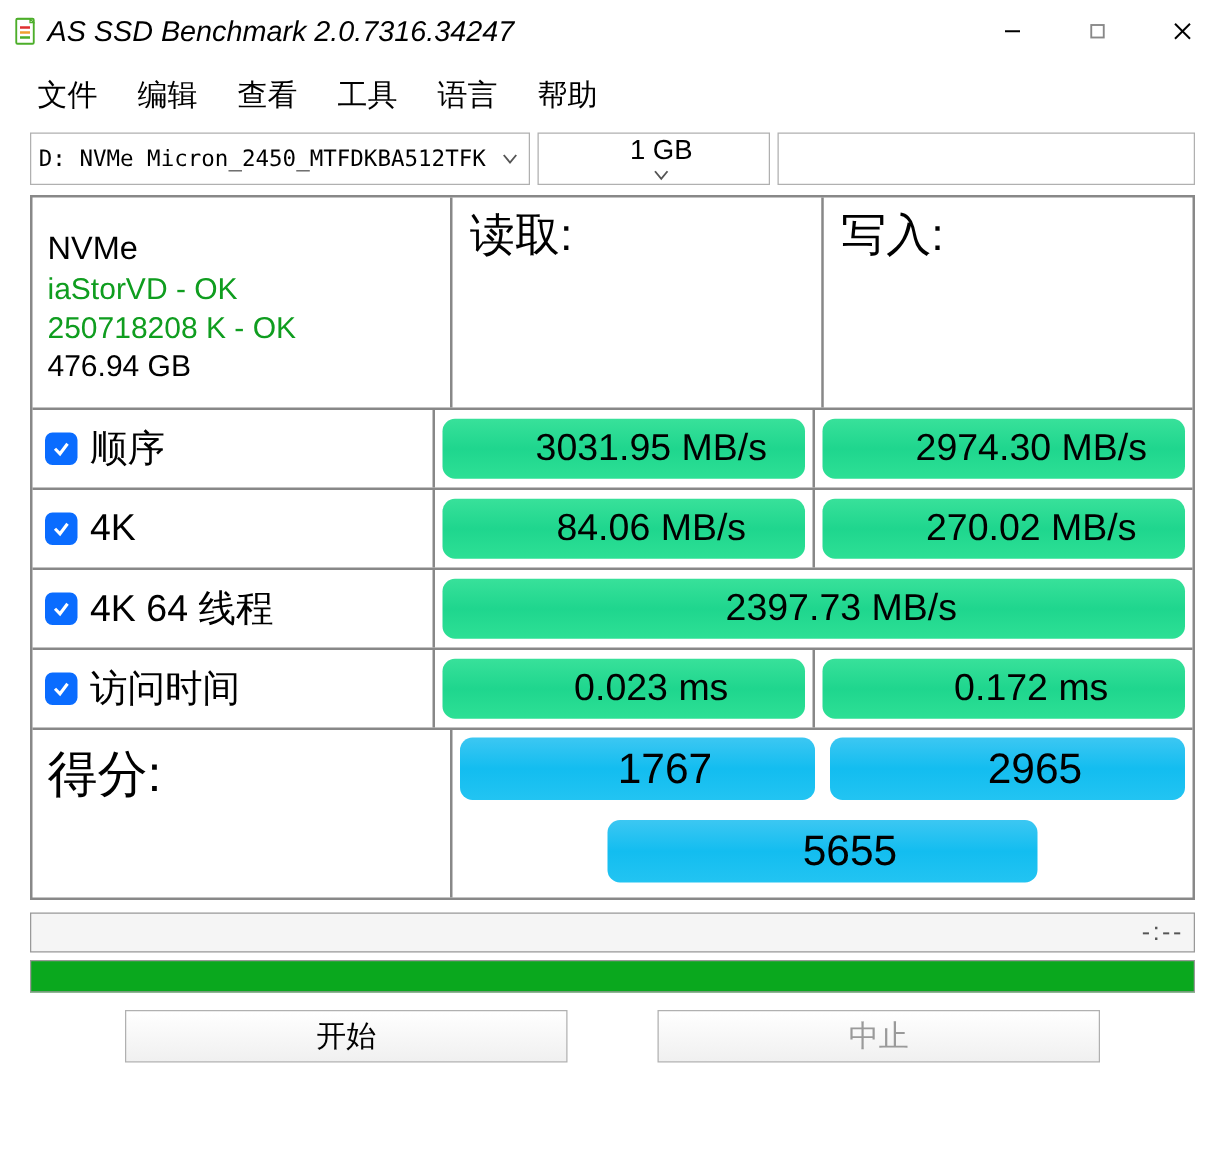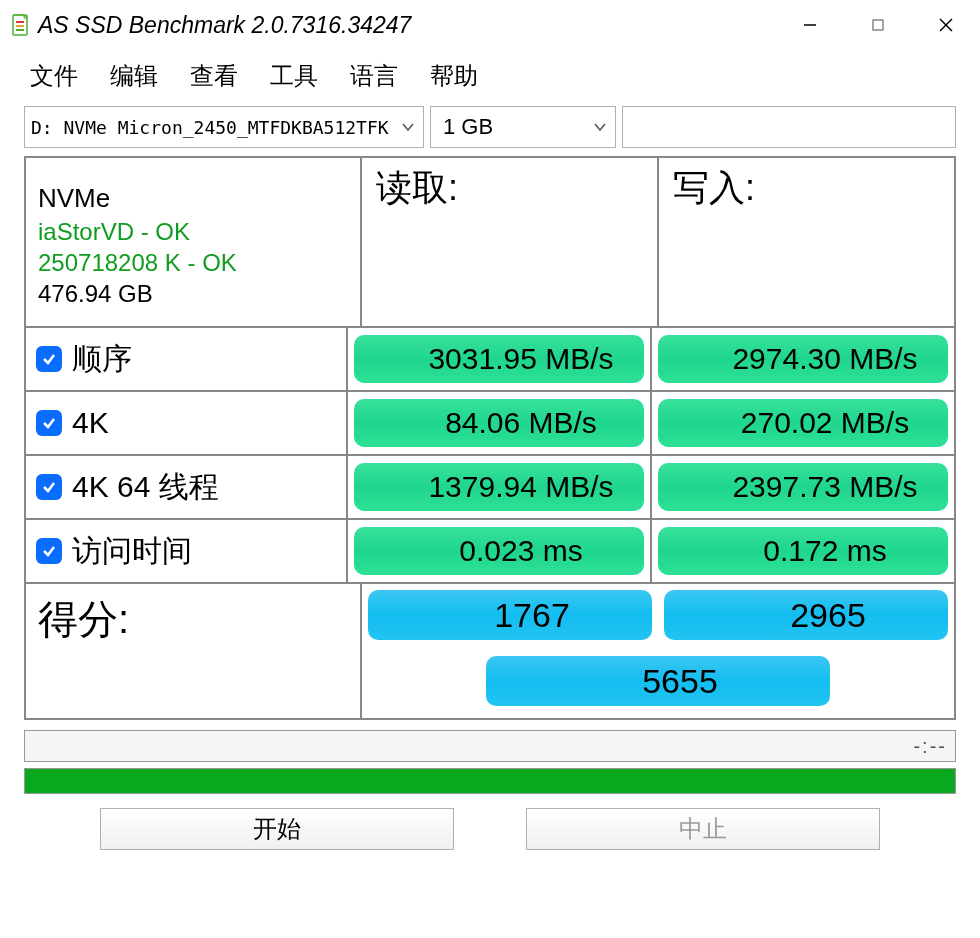--- a/index.html
+++ b/index.html
@@ -82,20 +82,21 @@
   .combo-drive {
     width: 392px;
     padding-left: 6px;
     font-family: "Consolas", monospace;
     font-size: 18px;
   }
   .combo-size {
     width: 172px;
     padding-left: 12px;
     font-size: 22px;
+    flex-direction: column;
   }
   .chevron {
     width: 30px;
     height: 100%;
     display: flex;
     align-items: center;
     justify-content: center;
     color: #555;
   }
   .combo .chevron svg { width: 14px; height: 14px; }
@@ -386,23 +387,20 @@
     <div class="test-row">
       <div class="test-label-cell">
         <span class="checkbox">
           <svg viewBox="0 0 16 16">
               <polyline points="3,8 7,12 13,4" fill="none" stroke="#fff" stroke-width="2.5"></polyline>
             </svg>
         </span>
         <span>4K 64 线程</span>
       </div>
       <div class="result-cell">
-        <div class="pill pill-green">1379.94 MB/s</div>
-      </div>
-      <div class="result-cell">
         <div class="pill pill-green">2397.73 MB/s</div>
       </div>
     </div>
 
     <div class="test-row">
       <div class="test-label-cell">
         <span class="checkbox">
           <svg viewBox="0 0 16 16">
               <polyline points="3,8 7,12 13,4" fill="none" stroke="#fff" stroke-width="2.5"></polyline>
             </svg>

